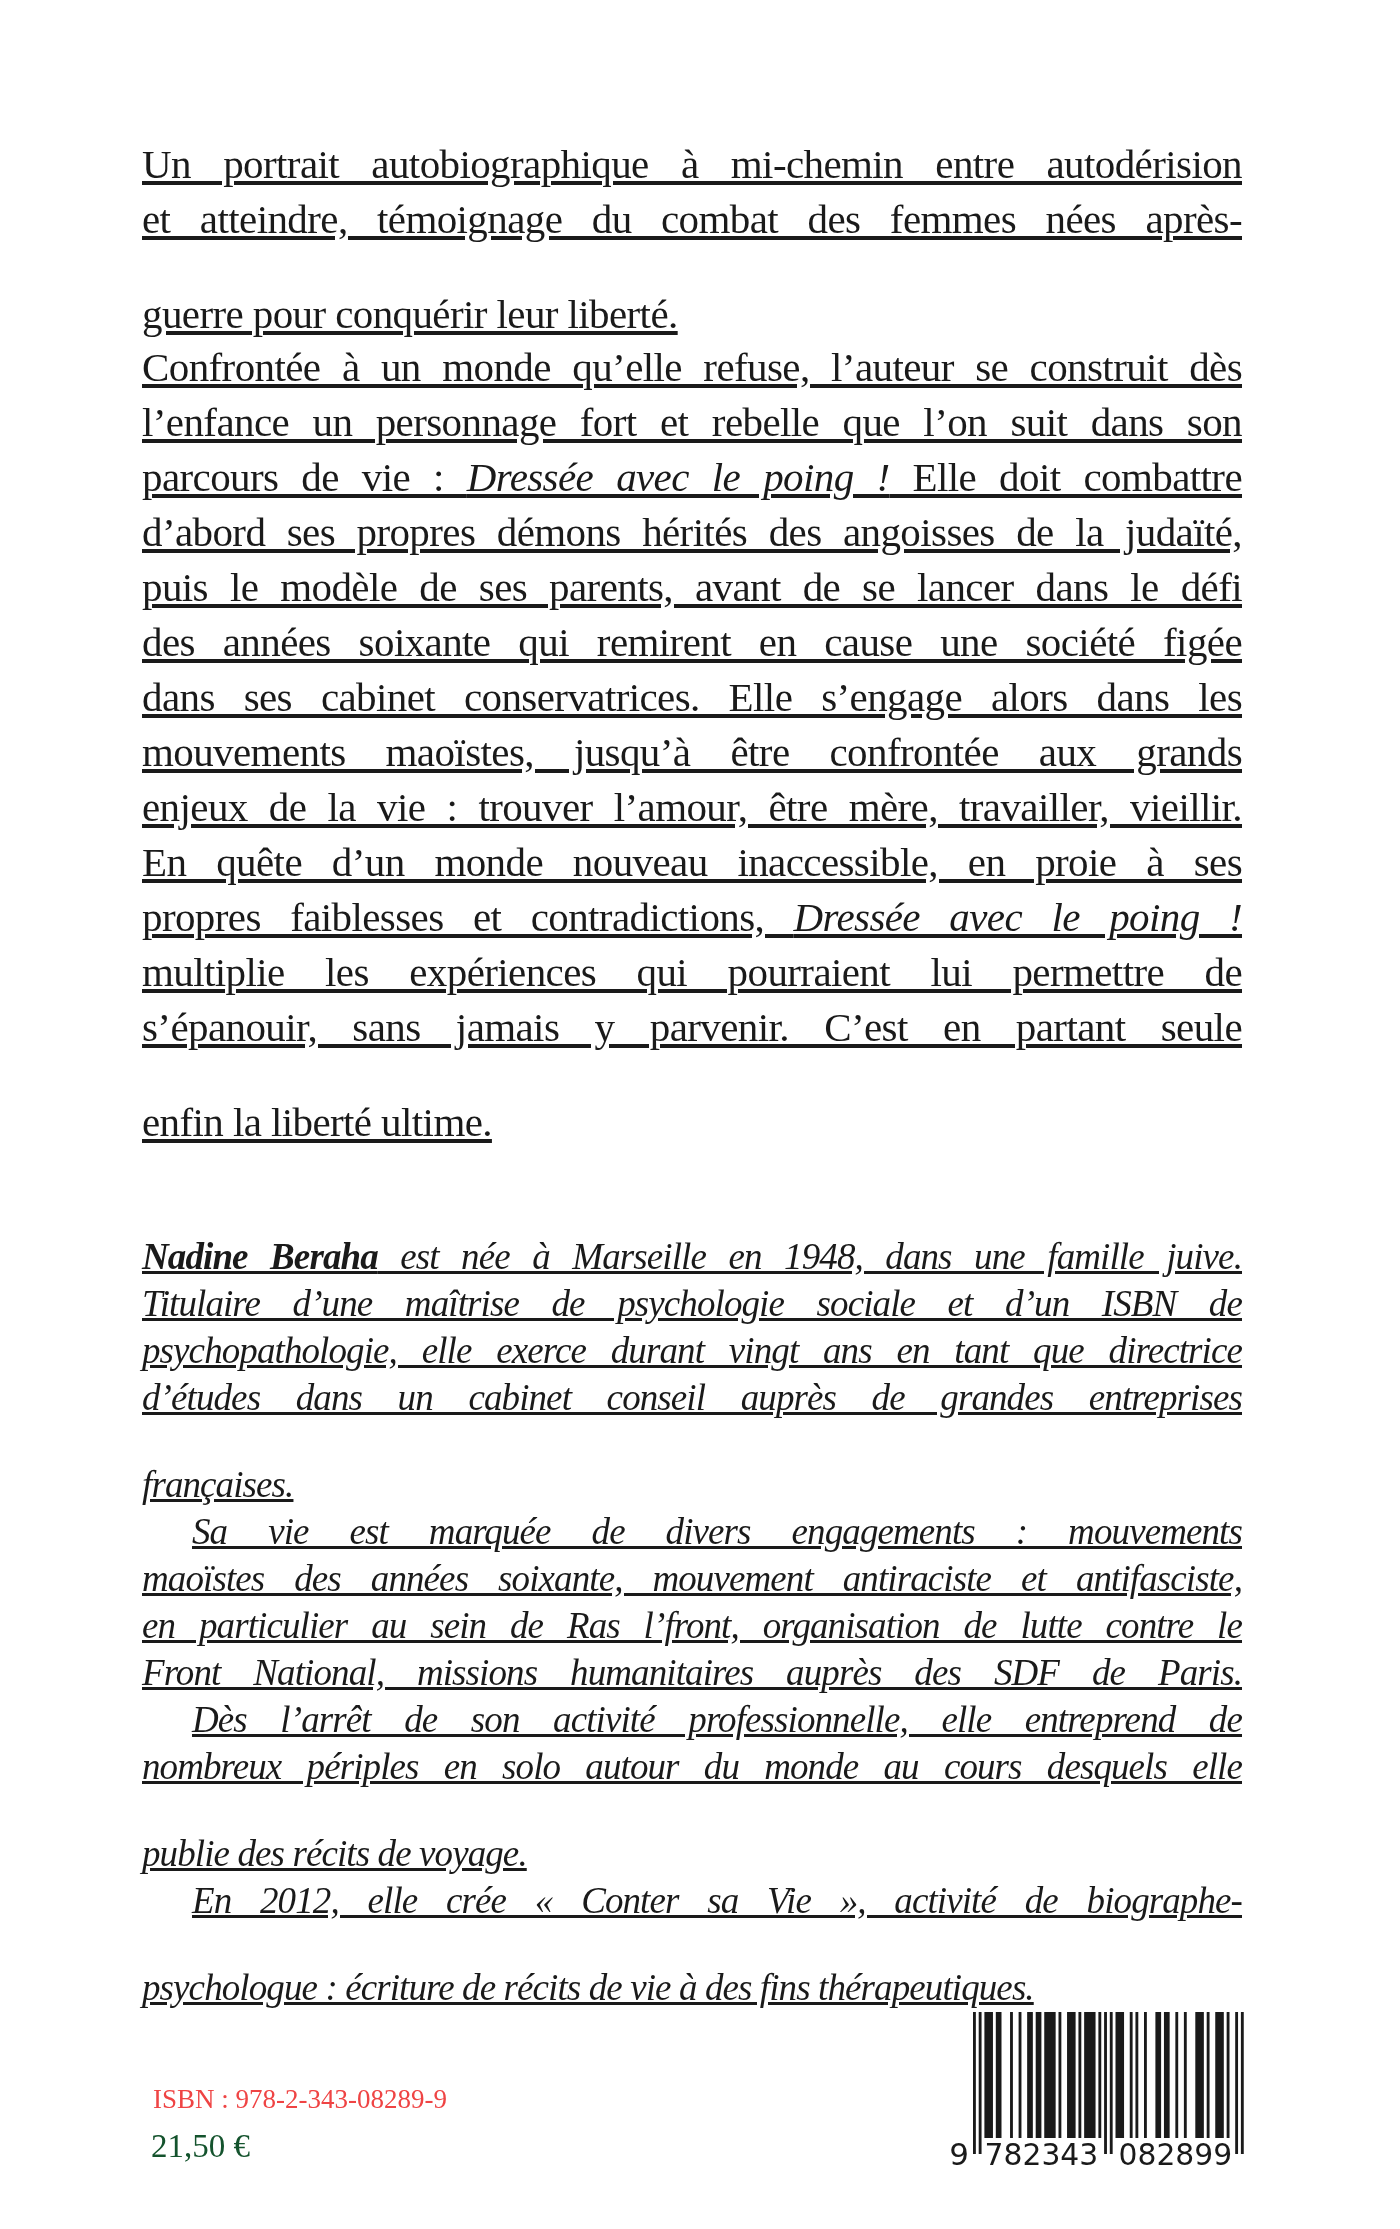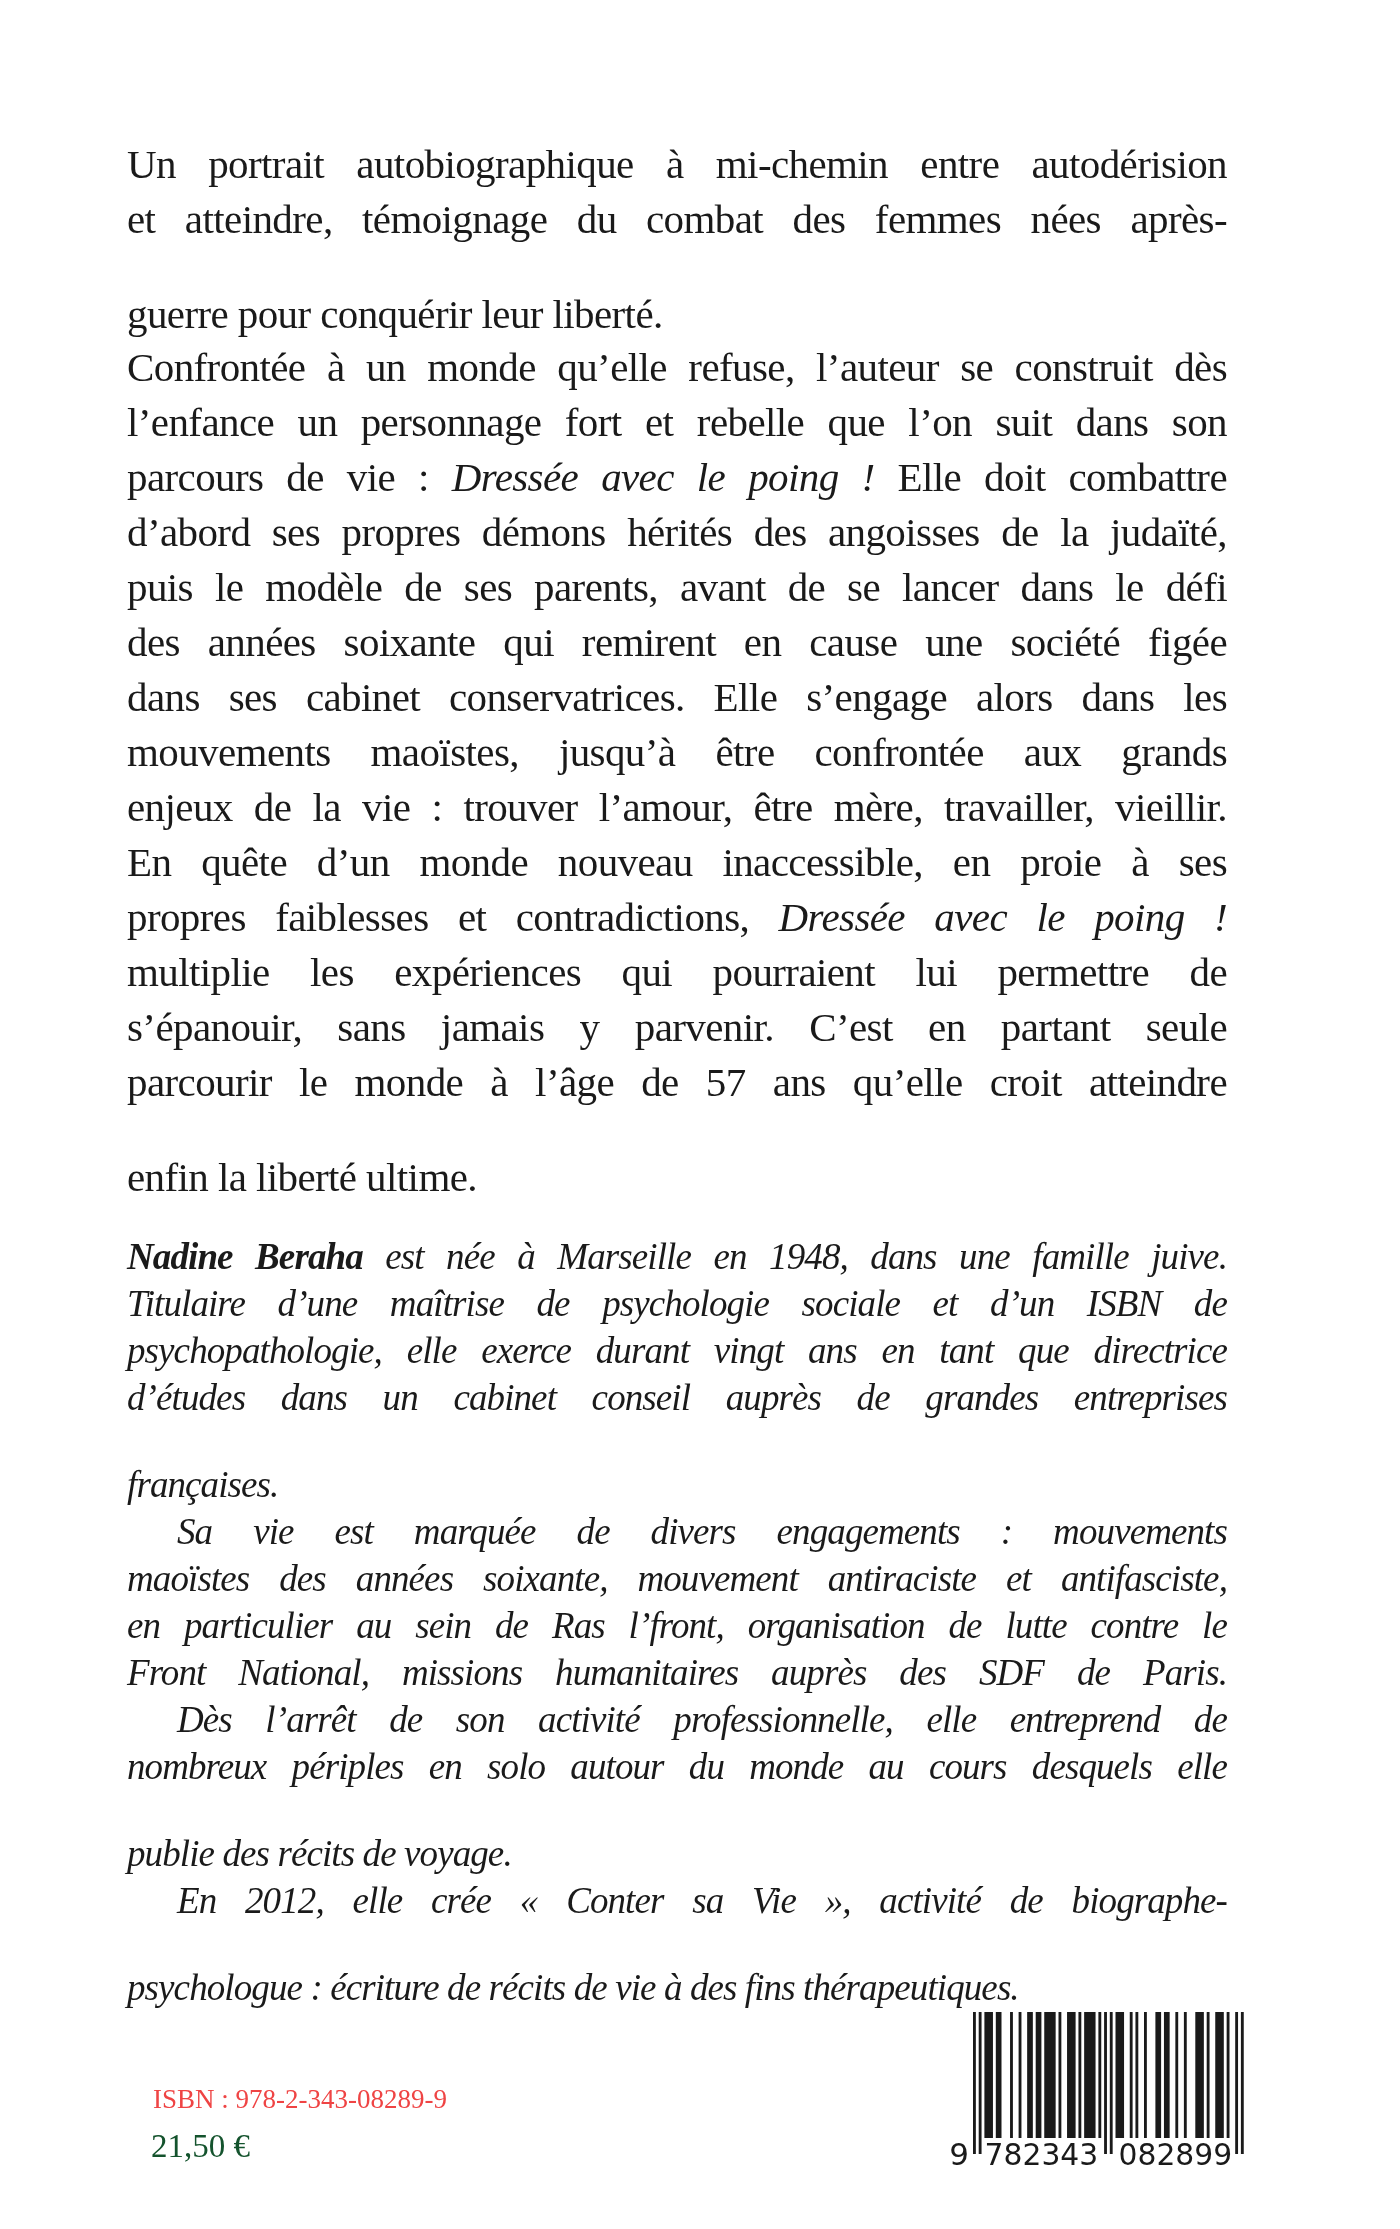--- a/index.html
+++ b/index.html
@@ -10,22 +10,23 @@
     body {
       width: 1400px;
       height: 2229px;
       position: relative;
       overflow: hidden;
       color: #1a1a1a;
       font-family: "Liberation Serif", "DejaVu Serif", serif;
     }
     .block {
       position: absolute;
-      left: 127px;
+      left: 142px;
       width: 1100px;
+      text-decoration: underline;
     }
     .line {
       display: block;
       white-space: nowrap;
       text-align: justify;
       text-align-last: justify;
       overflow: visible;
     }
     .line.last {
       text-align-last: left;
@@ -105,21 +106,20 @@
     <span class="line"><span>d’abord ses propres démons hérités des angoisses de la judaïté,</span></span>
     <span class="line"><span>puis le modèle de ses parents, avant de se lancer dans le défi</span></span>
     <span class="line"><span>des années soixante qui remirent en cause une société figée</span></span>
     <span class="line"><span>dans ses cabinet conservatrices. Elle s’engage alors dans les</span></span>
     <span class="line"><span>mouvements maoïstes, jusqu’à être confrontée aux grands</span></span>
     <span class="line"><span>enjeux de la vie : trouver l’amour, être mère, travailler, vieillir.</span></span>
     <span class="line"><span>En quête d’un monde nouveau inaccessible, en proie à ses</span></span>
     <span class="line"><span>propres faiblesses et contradictions, </span><span class="title-ref">Dressée avec le poing !</span></span>
     <span class="line"><span>multiplie les expériences qui pourraient lui permettre de</span></span>
     <span class="line"><span>s’épanouir, sans jamais y parvenir. C’est en partant seule</span></span>
-    <span class="line"><span>parcourir le monde à l’âge de 57 ans qu’elle croit atteindre</span></span>
     <span class="line last"><span>enfin la liberté ultime.</span></span>
   </div>
 
 <div id="bio" class="block bio">
     <span class="line"><span class="author-name">Nadine Beraha</span><span> est née à Marseille en 1948, dans une famille juive.</span></span>
     <span class="line"><span>Titulaire d’une maîtrise de psychologie sociale et d’un ISBN de</span></span>
     <span class="line"><span>psychopathologie, elle exerce durant vingt ans en tant que directrice</span></span>
     <span class="line"><span>d’études dans un cabinet conseil auprès de grandes entreprises</span></span>
     <span class="line last"><span>françaises.</span></span>
     <span class="line indent"><span>Sa vie est marquée de divers engagements : mouvements</span></span>

